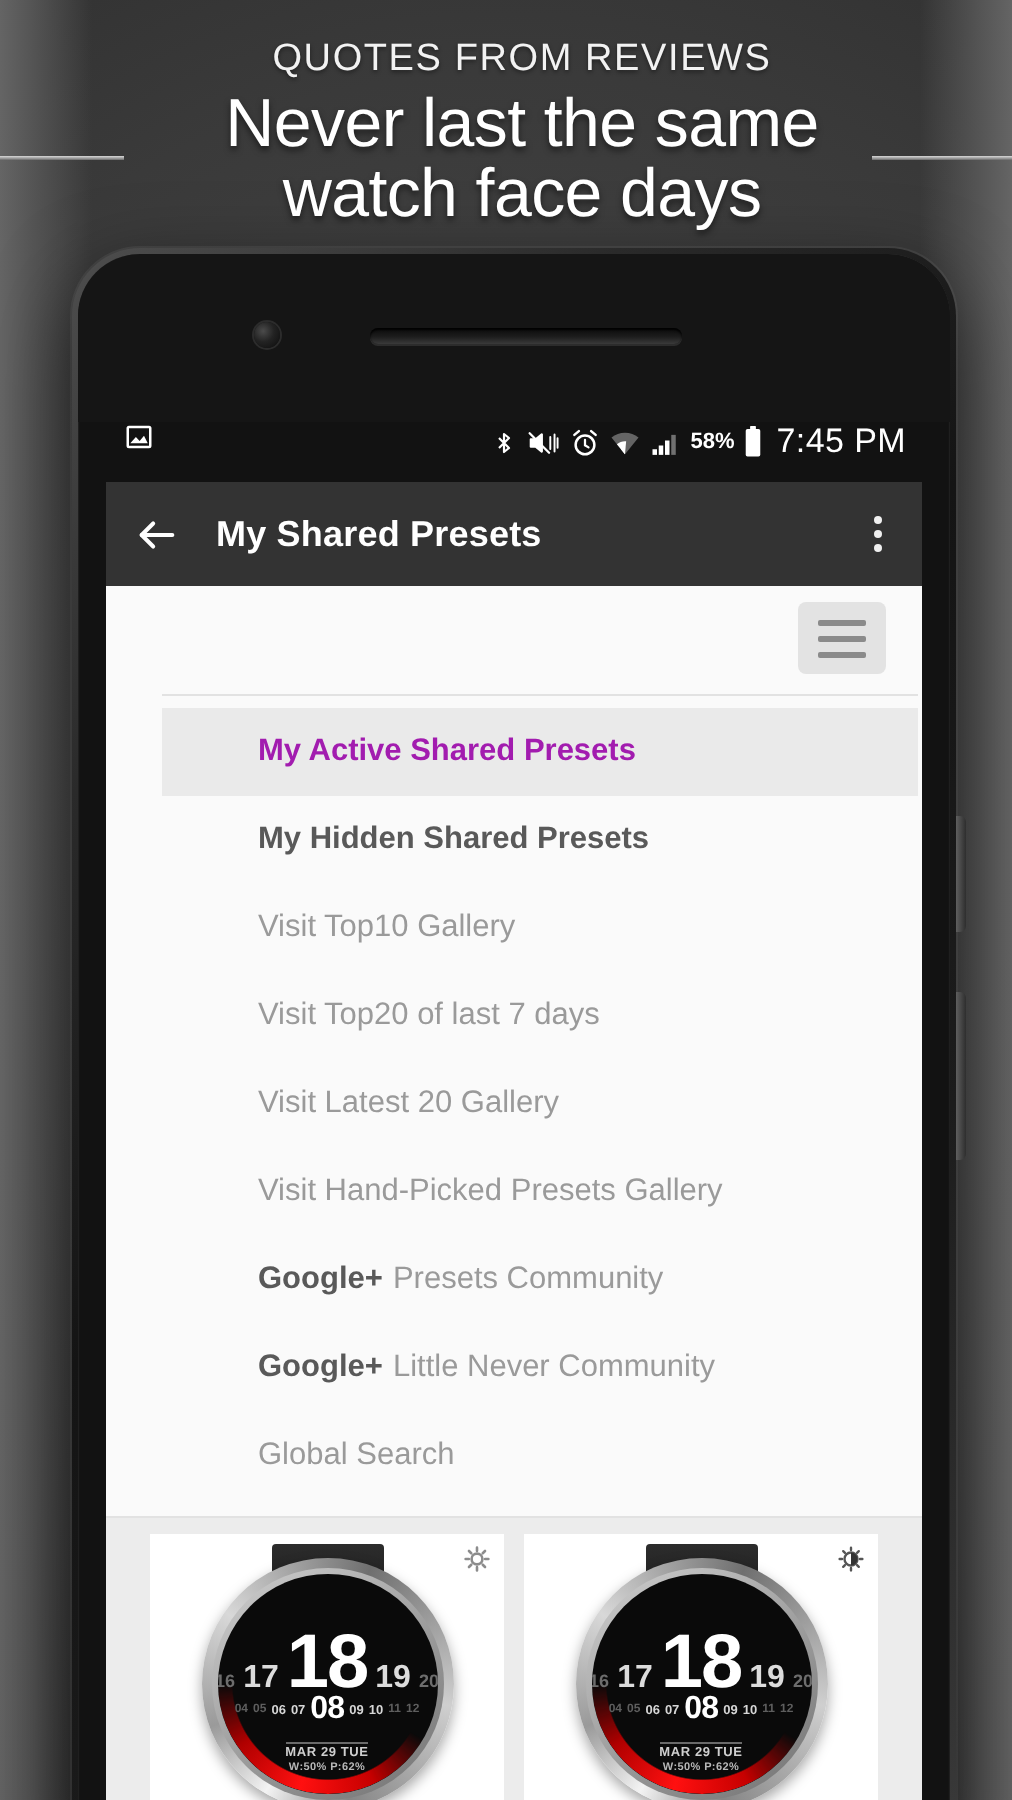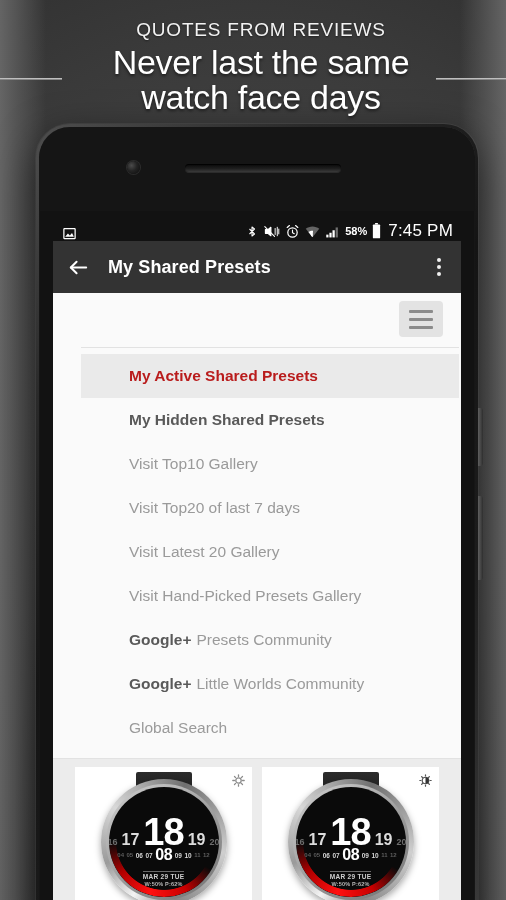--- a/index.html
+++ b/index.html
@@ -105,21 +105,21 @@
   
   #screen {
     position: absolute; left: 14px; right: 14px; top: 84px; bottom: 0;
     background: #fafafa;
     overflow: hidden;
   }
 
   
   .statusbar {
     height: 30px; background: #121212;
-    display: flex; align-items: flex-end;
+    display: flex; align-items: flex-start;
     padding: 0 8px 0 9px;
     color: #fff;
   }
   .sb-left { display: flex; align-items: center; gap: 7px; }
   .sb-right { margin-left: auto; display: flex; align-items: center; gap: 5px; }
   .sb-ico { display: block; }
   .sb-batt-pct { font-size: 11px; font-weight: 700; letter-spacing: 0; }
   .sb-clock { font-size: 17px; font-weight: 400; letter-spacing: .2px; padding-left: 2px; }
 
   
@@ -152,21 +152,21 @@
   .sheet-divider { height: 1px; background: #e2e2e2; margin: 0 2px 0 28px; }
 
   .menu { padding-top: 6px; }
   .menu-item {
     height: 44px; display: flex; align-items: center;
     padding-left: 48px; margin: 0 2px 0 28px;
     font-size: 15.5px; color: #9a9a9a; font-weight: 400;
     cursor: pointer;
   }
   .menu-item.strong { color: #595959; font-weight: 700; }
-  .menu-item.active { background: #eaeaea; color: #b91c1c; font-weight: 700; }
+  .menu-item.active { background: #eaeaea; color: #a21caf; font-weight: 700; }
   .menu-item .gplus { color: #595959; font-weight: 700; }
   .menu-item .rest { color: #9a9a9a; font-weight: 400; margin-left: 5px; }
 
   
   .gallery-sep { height: 1px; background: #e2e2e2; margin: 8px 0 0 0; }
   .gallery {
     background: #ececec;
     padding: 8px 22px 0 22px;
     display: flex; gap: 10px;
   }
@@ -363,21 +363,21 @@
               </div>
               <div class="menu-item">
                 <span>Visit Hand-Picked Presets Gallery</span>
               </div>
               <div class="menu-item">
                 <span class="gplus">Google+</span>
                 <span class="rest">Presets Community</span>
               </div>
               <div class="menu-item">
                 <span class="gplus">Google+</span>
-                <span class="rest">Little Worlds Community</span>
+                <span class="rest">Little Never Community</span>
               </div>
               <div class="menu-item">
                 <span>Global Search</span>
               </div>
             </div>
         </div>
 
         <div class="gallery-sep"></div>
         <div class="gallery" id="gallery-strip">
             <div class="preset-card">

